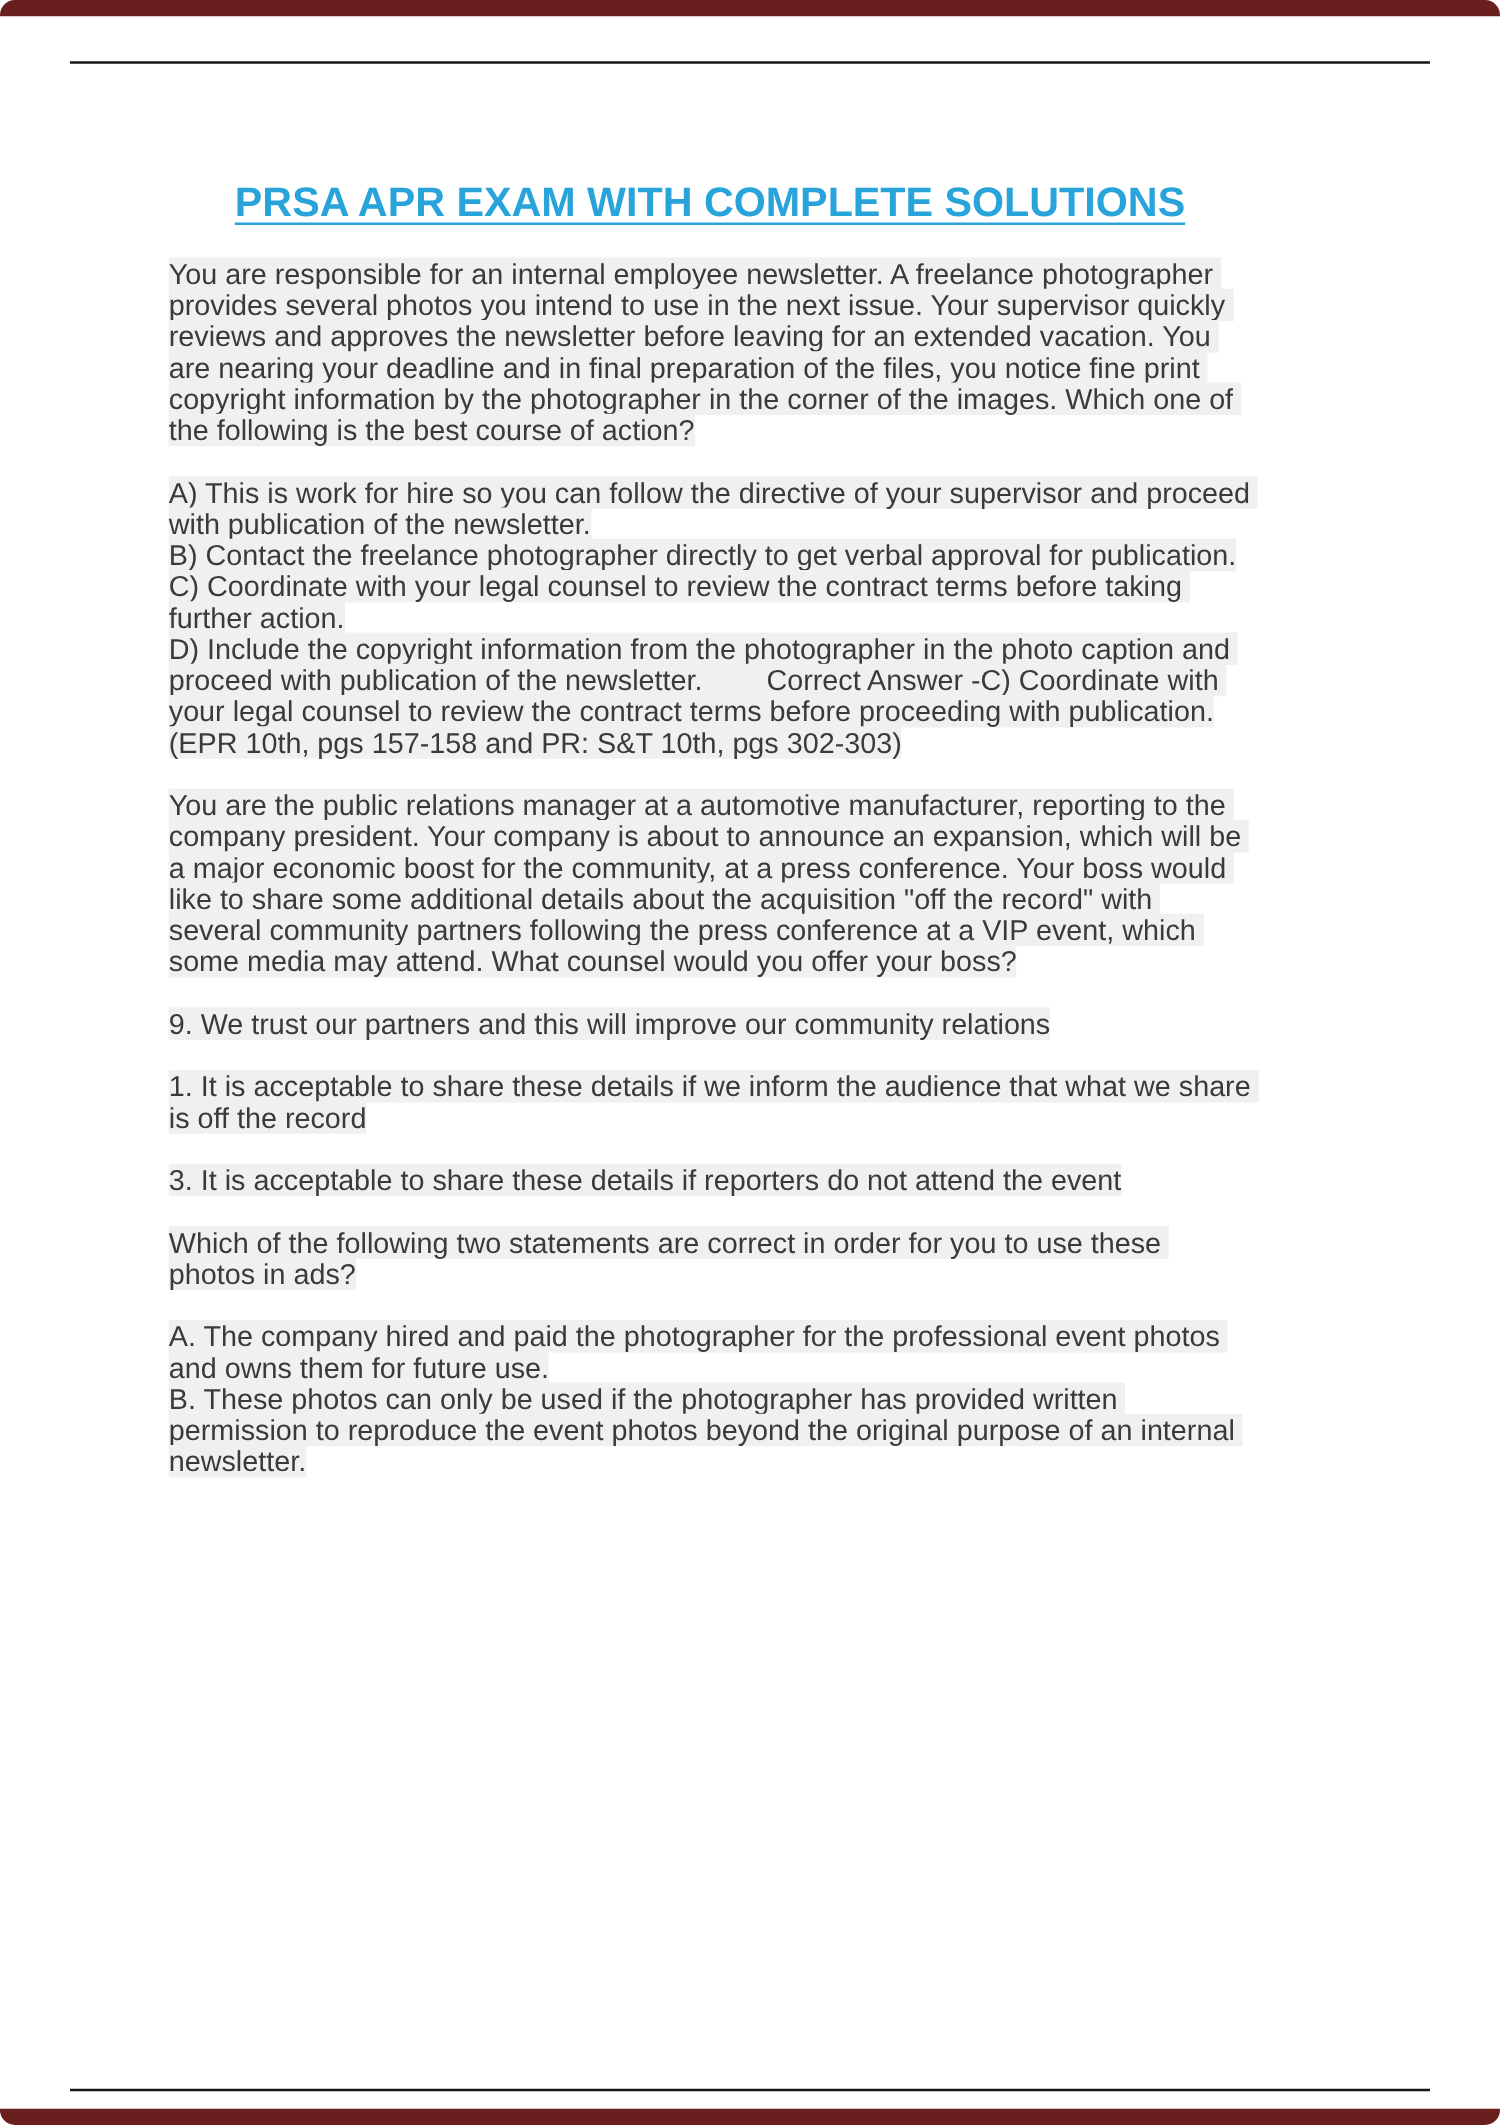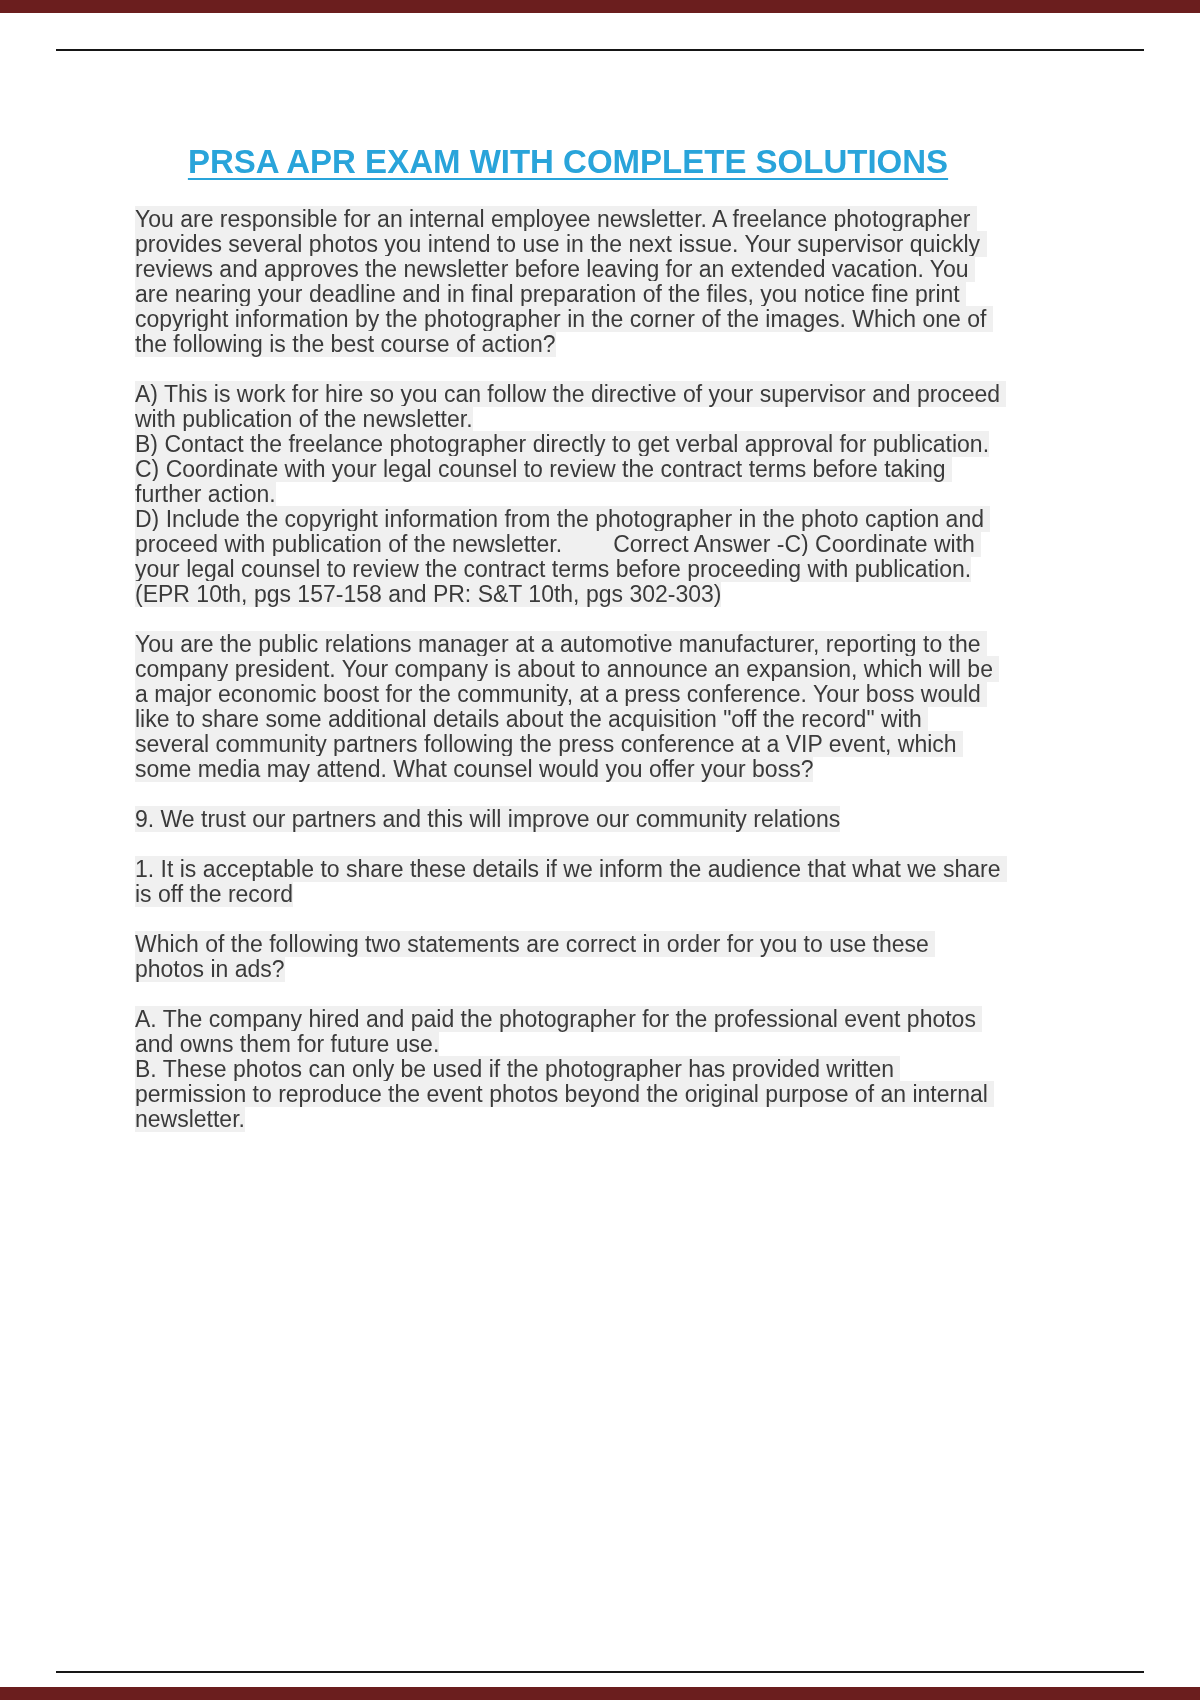--- a/index.html
+++ b/index.html
@@ -6,20 +6,21 @@
   html, body { background:#ffffff; }
   body { font-family:"Liberation Sans", sans-serif; }
 
   .page {
     position:relative;
     width:1200px;
     height:1700px;
     margin:0 auto;
     background:#ffffff;
     overflow:hidden;
+    border-radius:12px;
   }
 
   .border-bar {
     position:absolute;
     left:0;
     width:100%;
     height:13px;
     background:#6b1e1e;
   }
   .border-bar.top { top:0; }
@@ -87,20 +88,21 @@
 C) Coordinate with your legal counsel to review the contract terms before taking further action.
 D) Include the copyright information from the photographer in the photo caption and proceed with publication of the newsletter.        Correct Answer -C) Coordinate with your legal counsel to review the contract terms before proceeding with publication.
 (EPR 10th, pgs 157-158 and PR: S&amp;T 10th, pgs 302-303)</span></p>
 
     <p class="para"><span class="hl">You are the public relations manager at a automotive manufacturer, reporting to the company president. Your company is about to announce an expansion, which will be a major economic boost for the community, at a press conference. Your boss would like to share some additional details about the acquisition "off the record" with several community partners following the press conference at a VIP event, which some media may attend. What counsel would you offer your boss?</span></p>
 
     <p class="para"><span class="hl">9. We trust our partners and this will improve our community relations</span></p>
 
     <p class="para"><span class="hl">1. It is acceptable to share these details if we inform the audience that what we share is off the record</span></p>
 
+    <p class="para"><span class="hl">3. It is acceptable to share these details if reporters do not attend the event</span></p>
 
 
     <p class="para"><span class="hl">Which of the following two statements are correct in order for you to use these photos in ads?</span></p>
 
     <p class="para"><span class="hl">A. The company hired and paid the photographer for the professional event photos and owns them for future use.
 B. These photos can only be used if the photographer has provided written permission to reproduce the event photos beyond the original purpose of an internal newsletter.</span></p>
 
   </div>
 
   <div class="rule bottom"></div>

